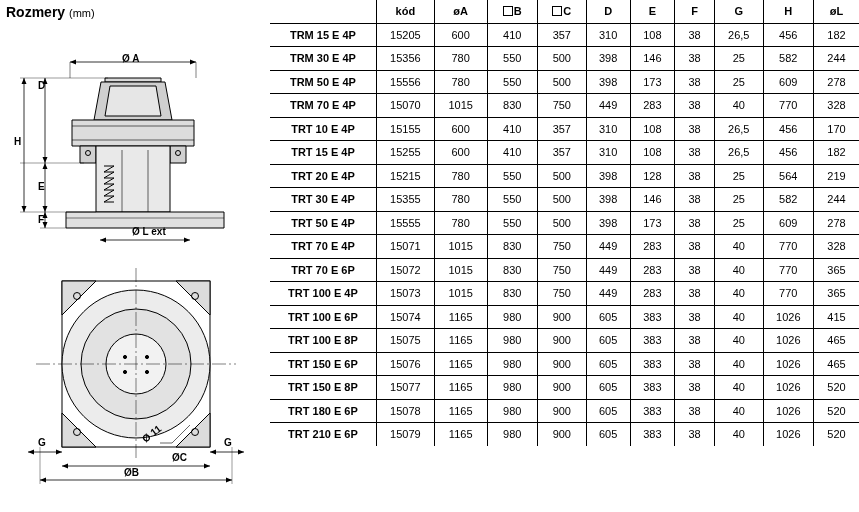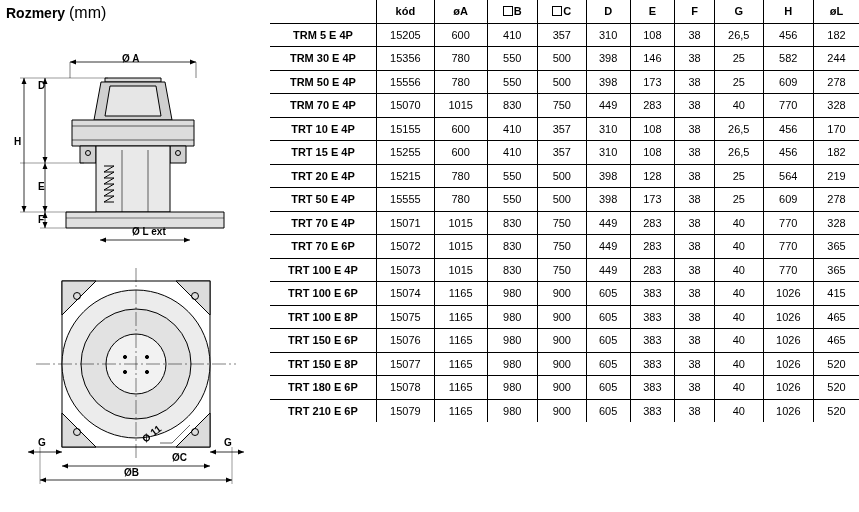--- a/index.html
+++ b/index.html
@@ -29,21 +29,21 @@
   }
   .panel-title {
     position: absolute;
     left: 6px; top: 4px;
     font-family: "Liberation Sans", sans-serif;
     font-size: 14px;
     font-weight: bold;
   }
   .panel-title .unit {
     font-weight: normal;
-    font-size: 16px;
+    font-size: 11px;
   }
 
   .dim-label {
     position: absolute;
     font-family: "Liberation Sans", sans-serif;
     font-size: 10px;
     font-weight: bold;
     color: #000;
     white-space: nowrap;
   }
@@ -261,21 +261,21 @@
           <th>D</th>
           <th>E</th>
           <th>F</th>
           <th>G</th>
           <th>H</th>
           <th class="last">øL</th>
         </tr>
       </thead>
       <tbody id="table-body">
           <tr>
-            <td class="model">TRM 5 E 4P</td>
+            <td class="model">TRM 15 E 4P</td>
             <td>15205</td>
             <td>600</td>
             <td>410</td>
             <td>357</td>
             <td>310</td>
             <td>108</td>
             <td>38</td>
             <td>26,5</td>
             <td>456</td>
             <td class="last">182</td>
@@ -352,20 +352,33 @@
             <td>550</td>
             <td>500</td>
             <td>398</td>
             <td>128</td>
             <td>38</td>
             <td>25</td>
             <td>564</td>
             <td class="last">219</td>
           </tr>
           <tr>
+            <td class="model">TRT 30 E 4P</td>
+            <td>15355</td>
+            <td>780</td>
+            <td>550</td>
+            <td>500</td>
+            <td>398</td>
+            <td>146</td>
+            <td>38</td>
+            <td>25</td>
+            <td>582</td>
+            <td class="last">244</td>
+          </tr>
+          <tr>
             <td class="model">TRT 50 E 4P</td>
             <td>15555</td>
             <td>780</td>
             <td>550</td>
             <td>500</td>
             <td>398</td>
             <td>173</td>
             <td>38</td>
             <td>25</td>
             <td>609</td>

